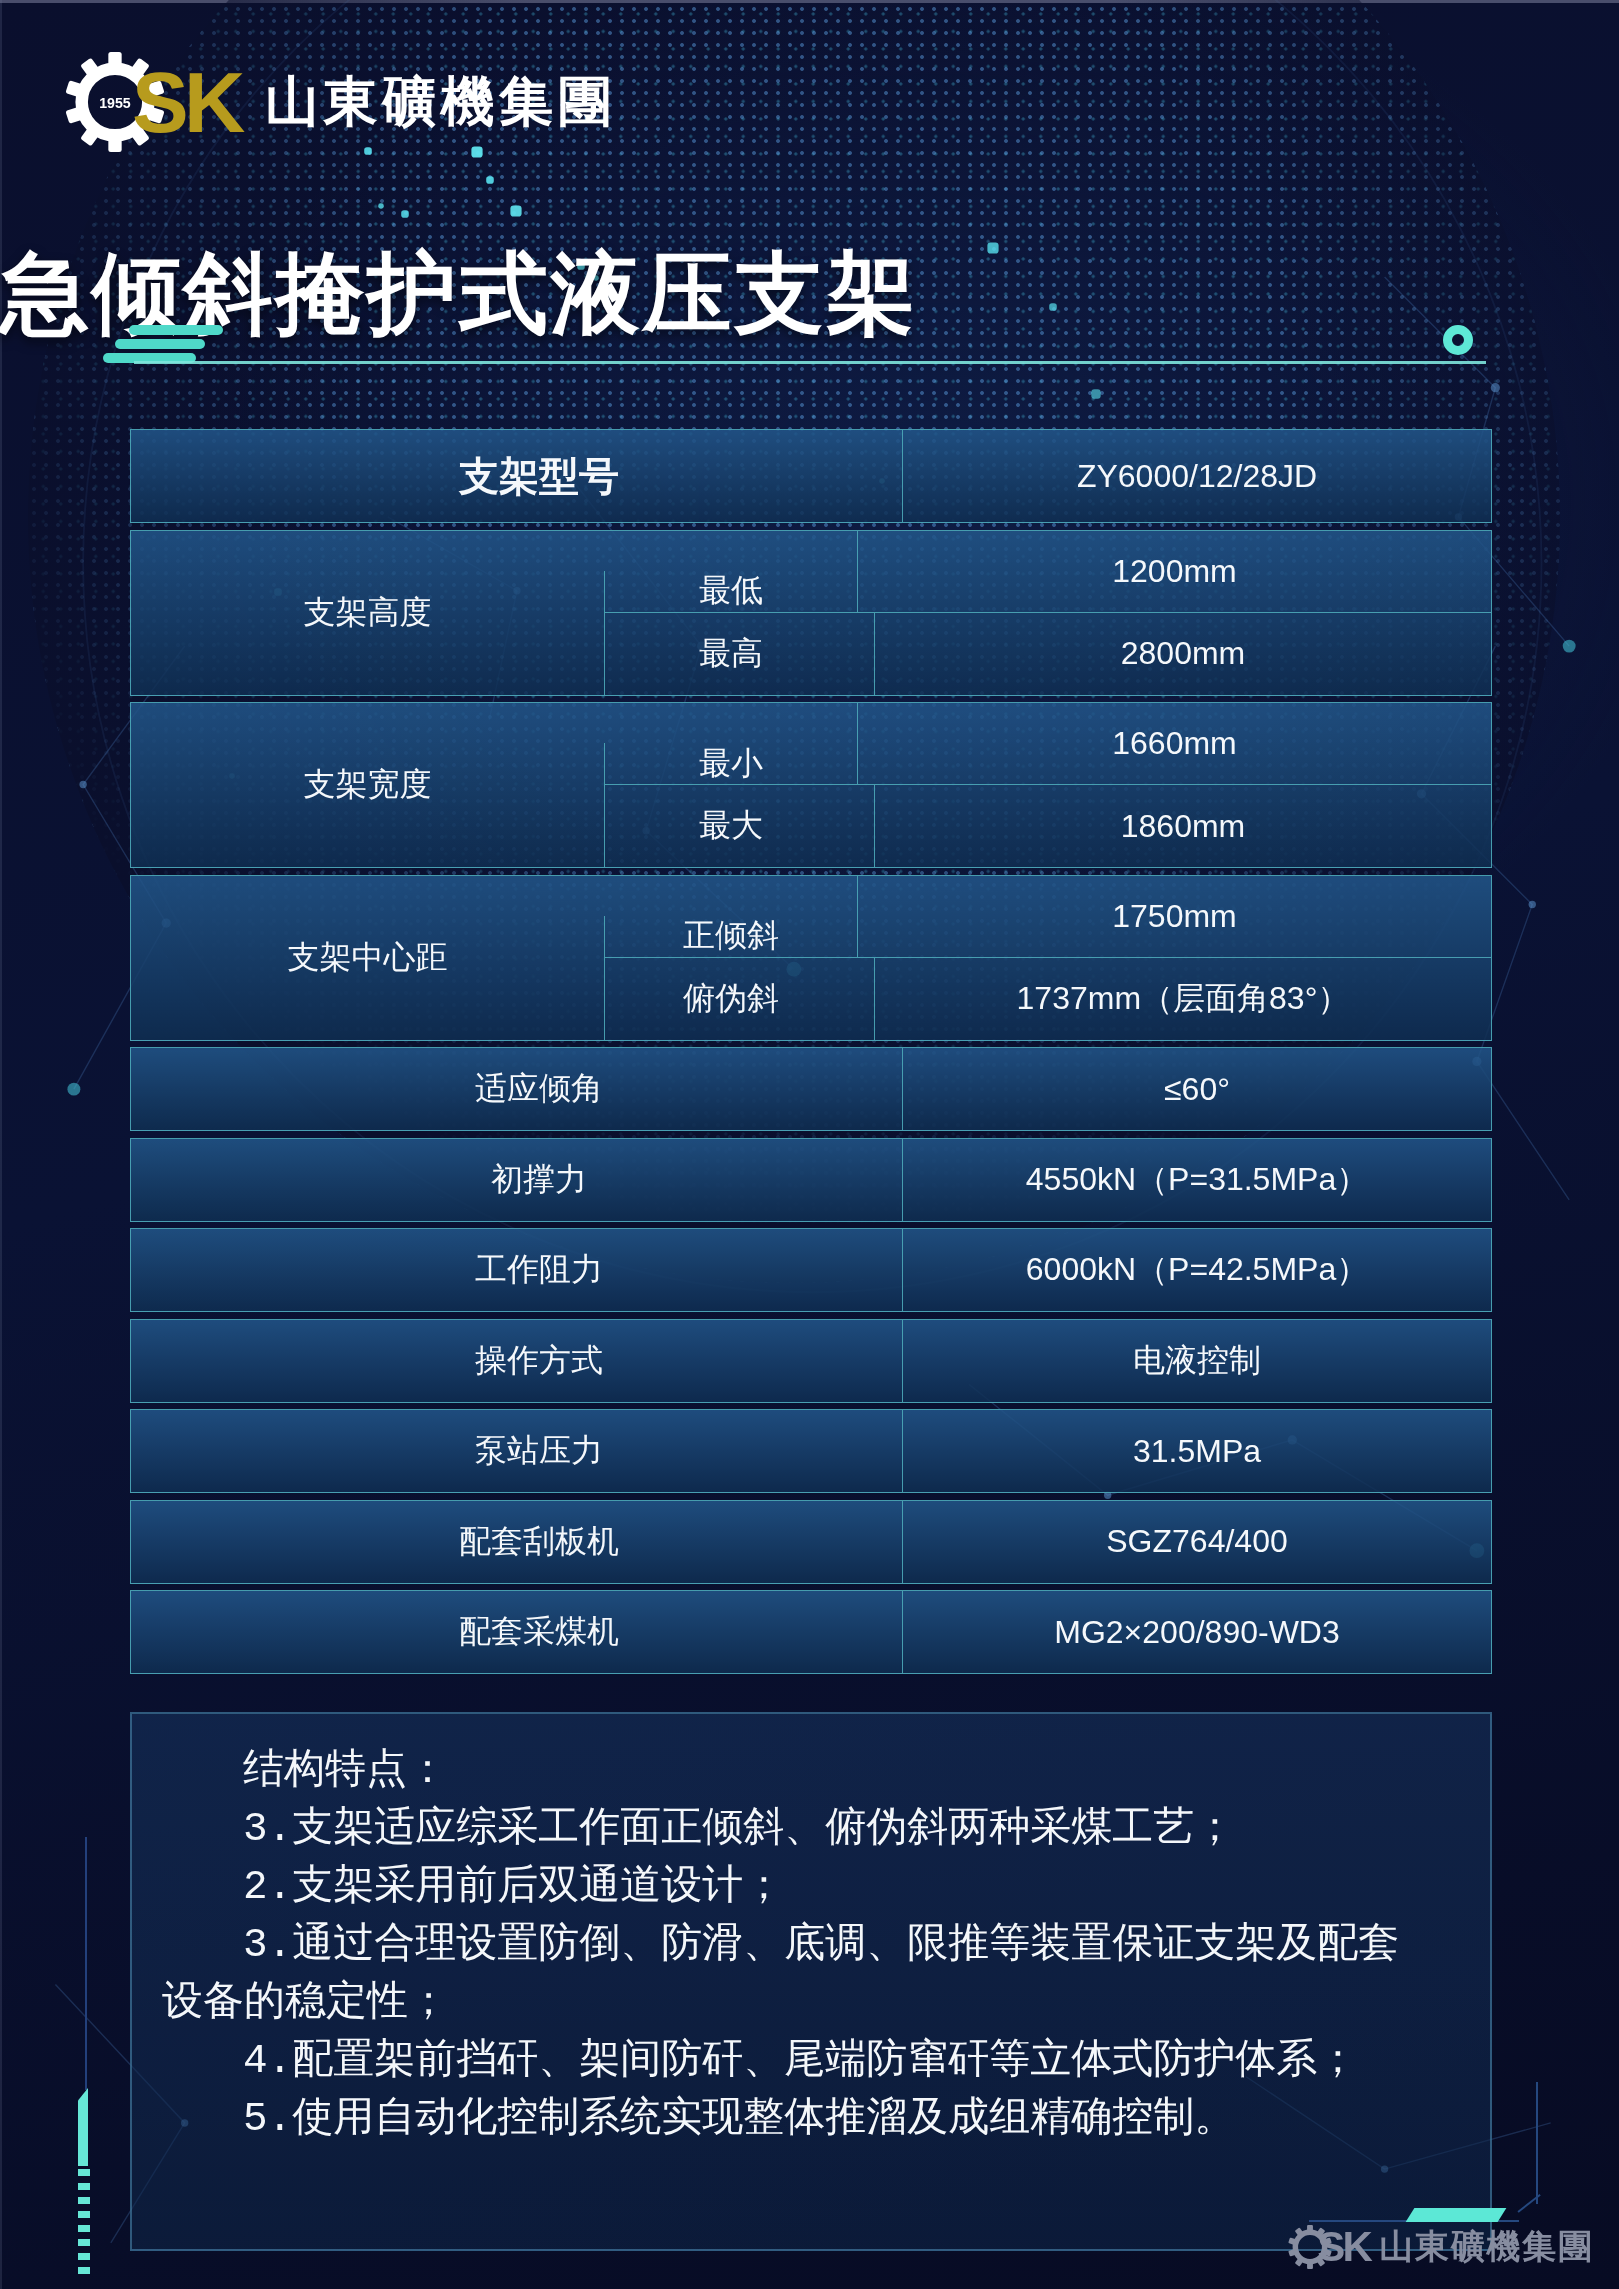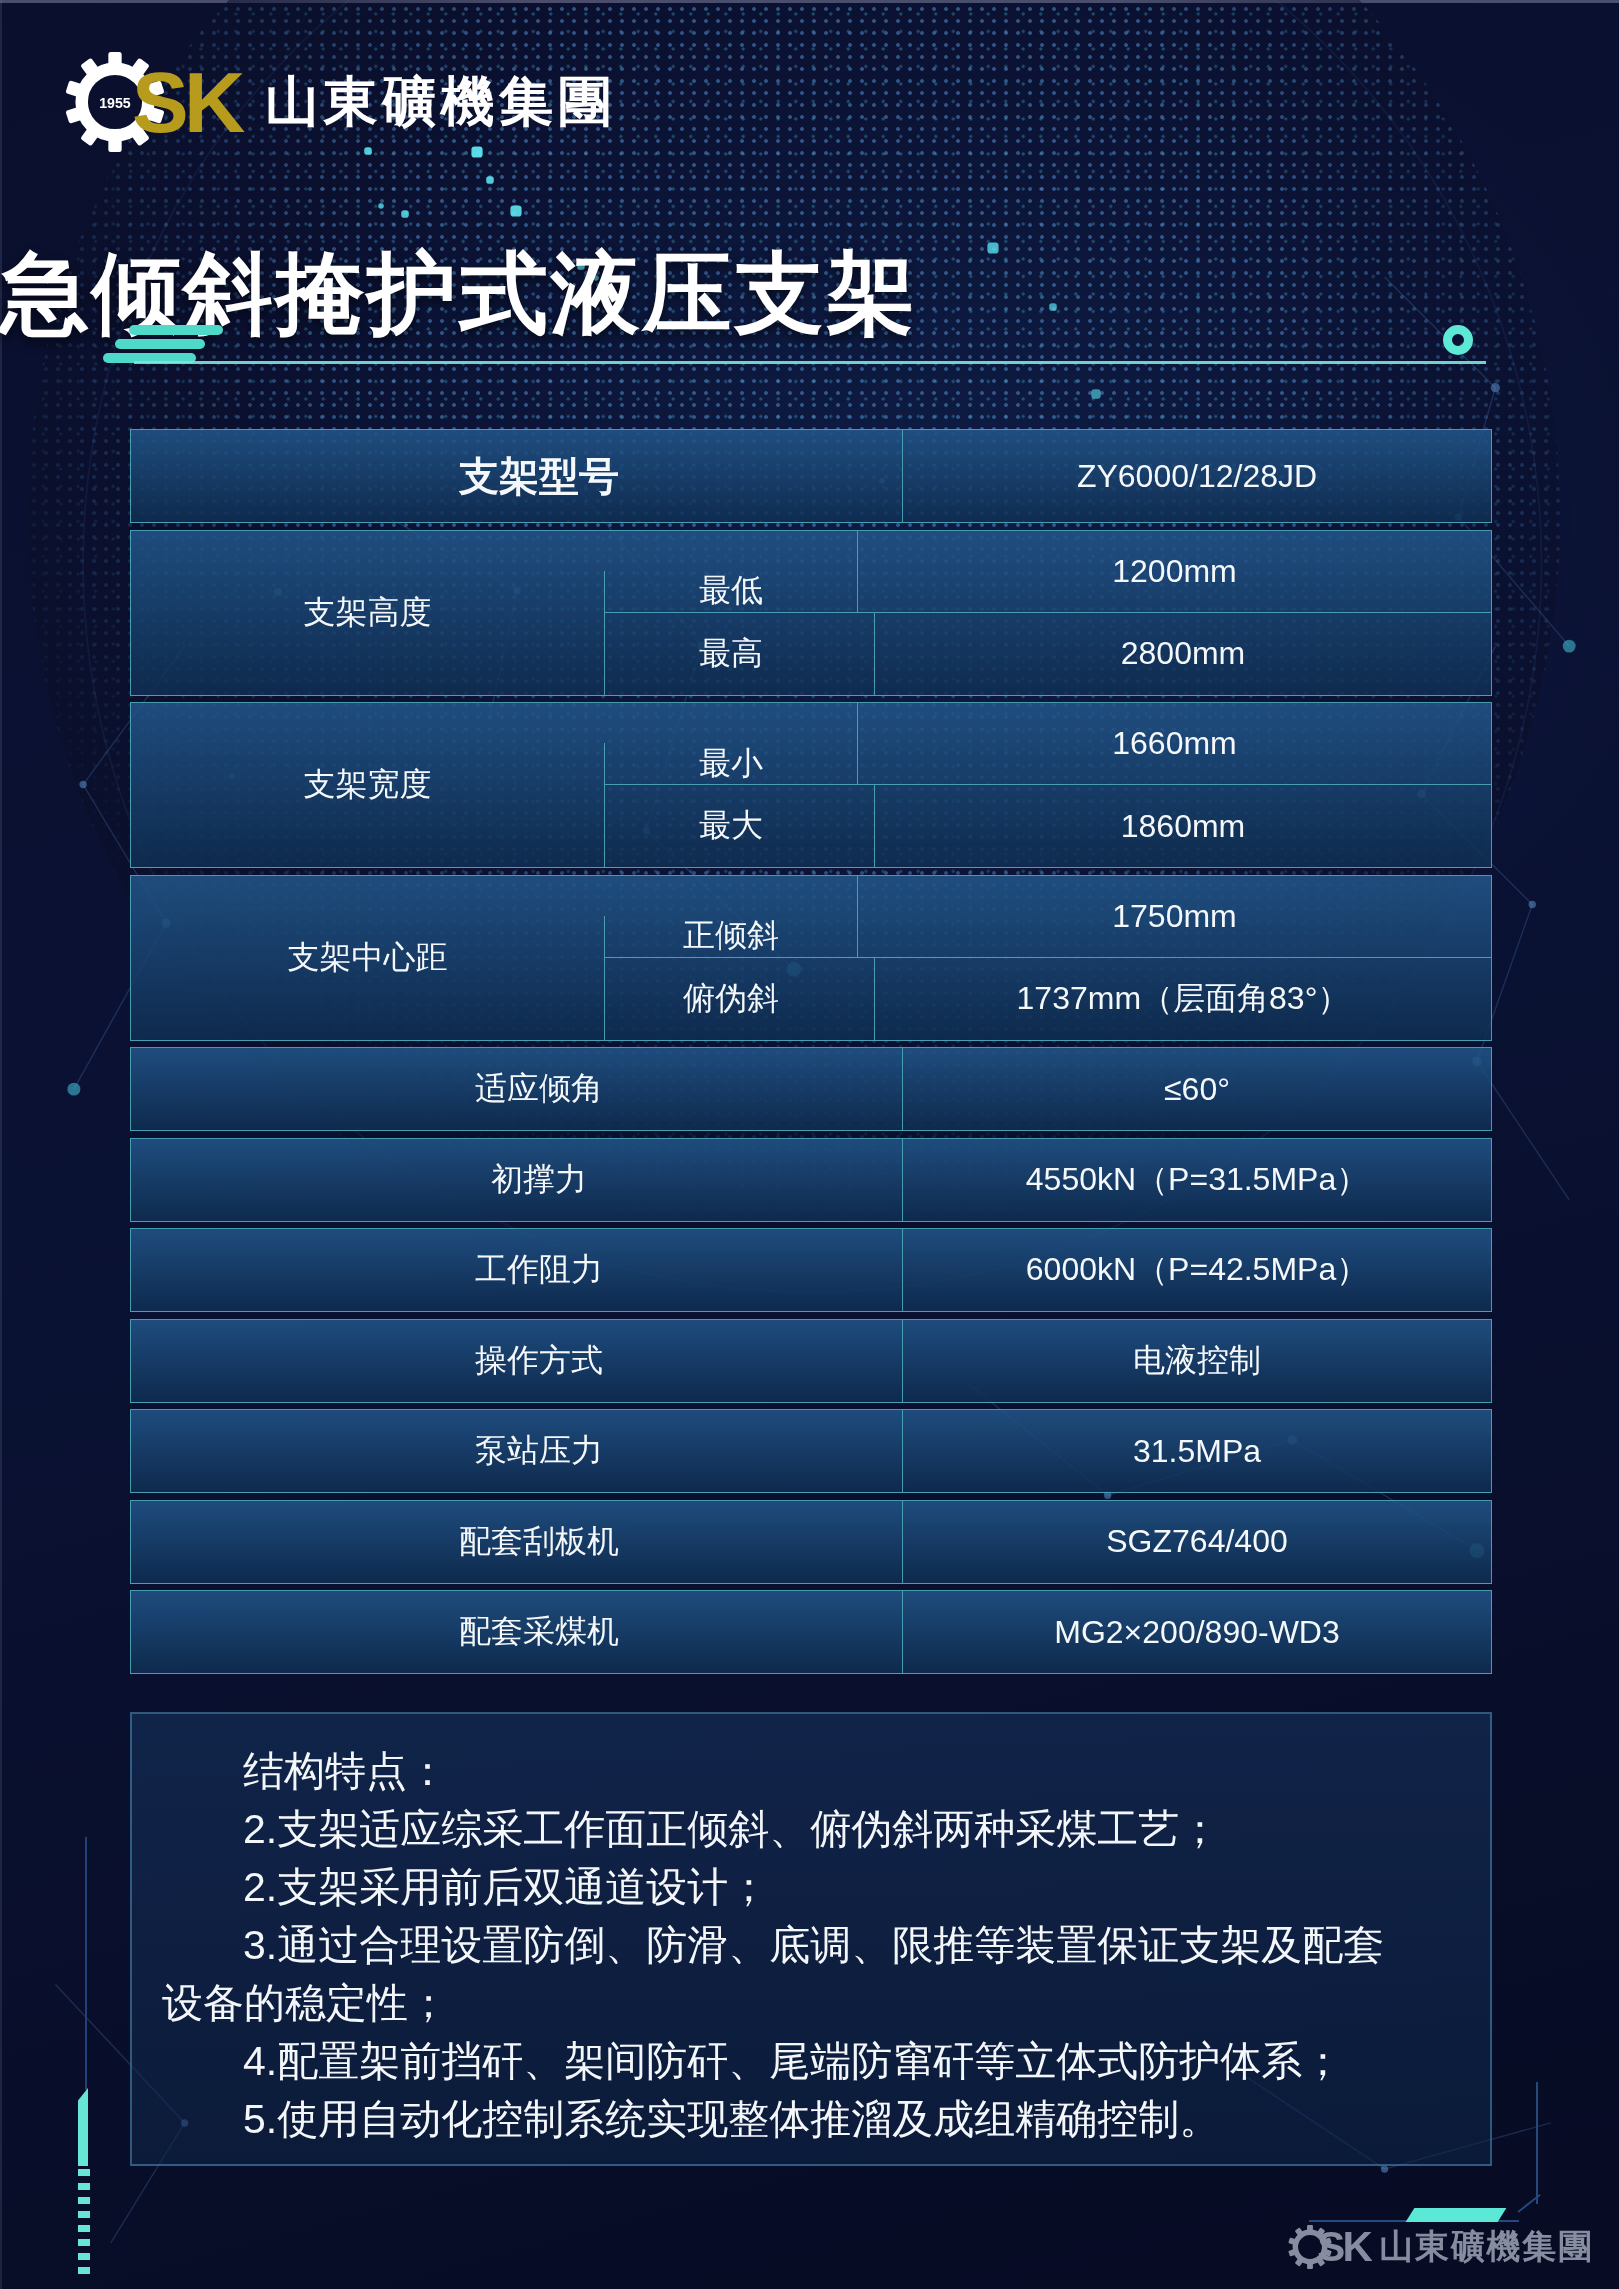--- a/index.html
+++ b/index.html
@@ -57,24 +57,24 @@
   .tg.pair{grid-template-columns:473px 253px 1fr;grid-template-rows:82px 82px;}
   .cell{display:flex;align-items:center;justify-content:center;font-size:32px;color:#f5f8fb;}
   .cell.hd{font-weight:700;font-size:40px;}
   .pair .lab{grid-row:1 / span 2;grid-column:1;}
   .pair .s1{grid-area:1/2;margin-top:40px;} .pair .v1{grid-area:1/3;}
   .pair .s2{grid-area:2/2;} .pair .v2{grid-area:2/3;margin-left:17px;}
   .pair .s1,.pair .s2{border-left:1.8px solid rgba(76,168,184,.9);}
   .pair .v1,.pair .v2,.solo .val{border-left:1.8px solid rgba(76,168,184,.9);}
   .pair .s1,.pair .v1{border-bottom:1.8px solid rgba(76,168,184,.9);}
   
-  .features{position:absolute;left:130px;top:1712px;width:1362px;height:454px;box-sizing:border-box;
+  .features{position:absolute;left:130px;top:1712px;width:1362px;height:539px;box-sizing:border-box;
     border:2.8px solid rgba(72,132,168,.6);
     background:linear-gradient(180deg, rgba(22,52,96,.55) 0%, rgba(14,38,72,.55) 100%);
-    padding:28px 83px 18.5px 30px;}
+    padding:28px 83px 18.5px 30px;font-family:Liberation Mono, monospace;}
   .features p{margin:0;text-indent:81px;font-size:41px;line-height:58px;color:#f4f7fa;}
   
   .ld-line{position:absolute;left:85px;top:1837px;width:1.8px;height:253px;background:#23407c;}
   .ld-bar{position:absolute;left:78px;top:2088px;width:10px;height:78px;background:#66e7d6;
     clip-path:polygon(0 16%,100% 0,100% 100%,0 100%);}
   .ld-dashes{position:absolute;left:78px;top:2169px;width:12px;height:107px;
     background:repeating-linear-gradient(180deg,#66e7d6 0 7.4px,transparent 7.4px 14px);}
   .cdr-h{position:absolute;left:1309px;top:2220px;width:210px;height:1.8px;background:#25487f;}
   .cdr-d{position:absolute;left:1518px;top:2211px;width:28px;height:1.8px;background:#25487f;
     transform:rotate(-38deg);transform-origin:left center;}
@@ -221,21 +221,21 @@
 
   <div class="tg solo">
     <div class="cell lab">配套采煤机</div>
     <div class="cell val">MG2×200/890-WD3</div>
   </div>
 
 </div>
 
 <div class="features">
   <p>结构特点：</p>
-  <p>2.支架适应综采工作面正倾斜、俯伪斜两种采煤工艺；</p>
+  <p>3.支架适应综采工作面正倾斜、俯伪斜两种采煤工艺；</p>
   <p>2.支架采用前后双通道设计；</p>
   <p>3.通过合理设置防倒、防滑、底调、限推等装置保证支架及配套设备的稳定性；</p>
   <p>4.配置架前挡矸、架间防矸、尾端防窜矸等立体式防护体系；</p>
   <p>5.使用自动化控制系统实现整体推溜及成组精确控制。</p>
 </div>
 
 <div class="ld-line"></div>
 <div class="ld-bar"></div>
 <div class="ld-dashes"></div>
 

